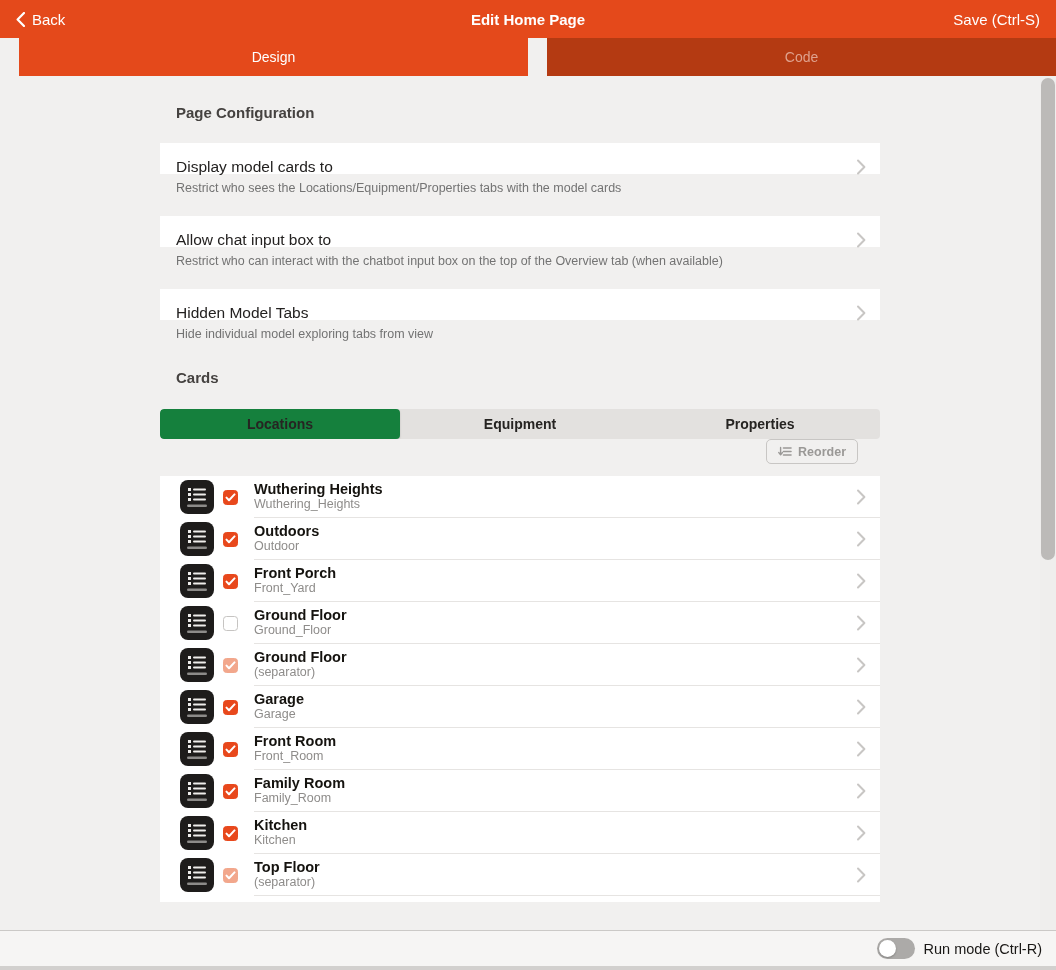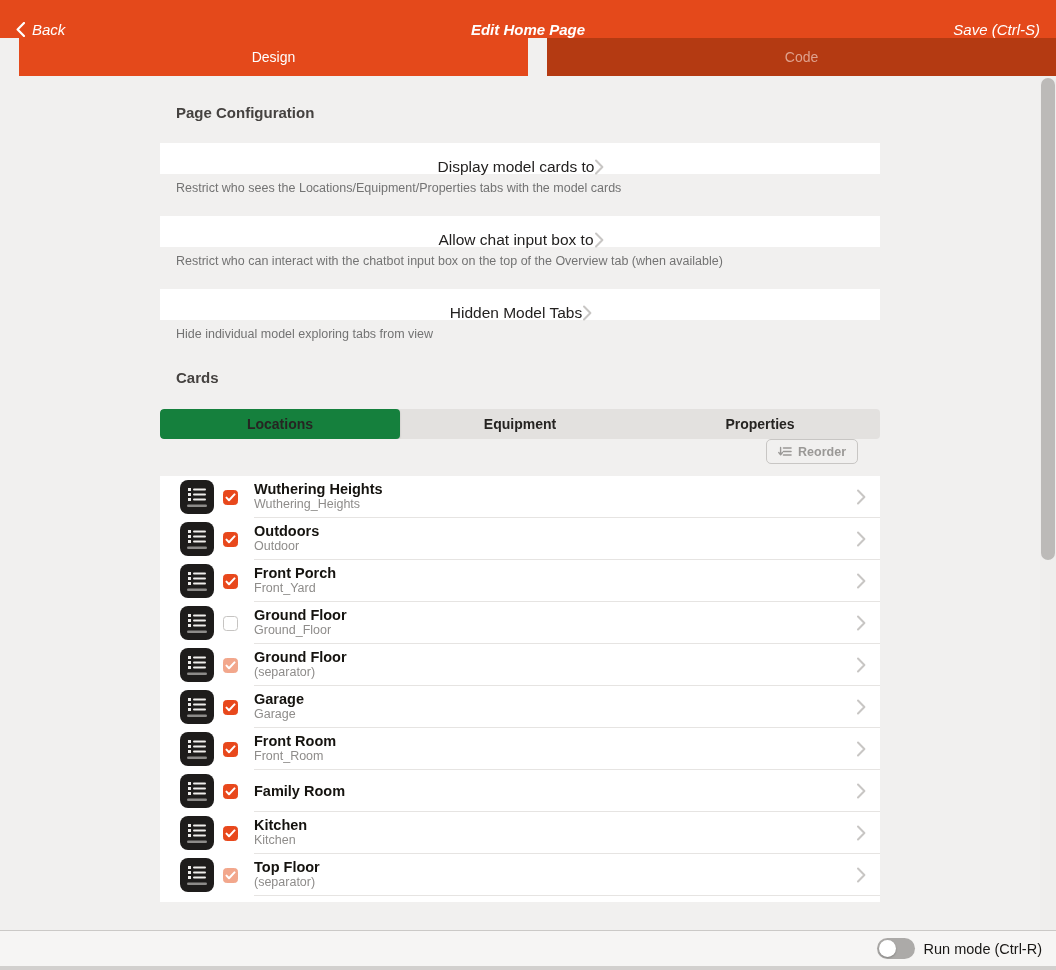--- a/index.html
+++ b/index.html
@@ -2,43 +2,43 @@
 <html><head>
 <meta charset="utf-8">
 <style>
   * { margin:0; padding:0; box-sizing:border-box; }
   html,body { background:#fff; }
   body { font-family:"Liberation Sans","DejaVu Sans",sans-serif; }
   .app { position:relative; width:1056px; height:970px; background:#F1F0EF; overflow:hidden; }
 
   
   .header { position:absolute; top:0; left:0; width:1056px; height:38px;
-            background:#E4491B; display:flex; align-items:flex-end; justify-content:space-between;
-            padding:0 16px; color:#fff;font-style:italic; }
+            background:#E4491B; display:flex; align-items:center; justify-content:space-between;
+            padding:0 16px; color:#fff; }
   .back-btn { display:flex; align-items:center; gap:7px; font-size:15px; color:#fff; cursor:pointer; }
   .hdr-title { position:absolute; left:0; right:0; text-align:center; font-size:15px; font-weight:bold; pointer-events:none; }
   .save-btn { font-size:15px; color:#fff; cursor:pointer; position:relative; z-index:2; }
 
   
   .tabbar { position:absolute; top:38px; left:0; width:1056px; height:38px; display:flex; }
   .tab { flex:1; display:flex; align-items:center; justify-content:center; font-size:14px;
          background:#B43A12; color:#DFA28E; cursor:pointer;margin-left:19px; }
   .tab.active { background:#E4491B; color:#fff; }
 
   
   .content { position:absolute; top:76px; left:0; width:1056px; height:854px; background:#F1F0EF; overflow:hidden; }
   .column { width:720px; margin-left:160px; }
 
   .section-heading { font-size:15px; font-weight:bold; color:#454240; padding-left:16px; }
   .h-pageconf { margin-top:28px; }
   .h-cards { margin-top:27px; }
 
   .config-item { margin-top:22px; }
   .config-item + .config-item { margin-top:18px; }
-  .config-row { height:31px; background:#fff; display:flex; align-items:center; justify-content:center;
+  .config-row { height:31px; background:#fff; display:flex; align-items:center; justify-content:space-between;
                 padding:16px 14px 0 16px; cursor:pointer;margin-top:20px; }
   .config-label { font-size:15.5px; color:#232120; }
   .config-desc { margin:7px 16px 0 16px; font-size:12.5px; color:#737373; line-height:15px; }
   .chev { flex:0 0 auto; }
 
   .segmented { margin-top:23px; height:30px; background:#E3E1DF; border-radius:4px; display:flex; overflow:hidden; }
   .segment { flex:1; display:flex; align-items:center; justify-content:center; font-size:14px; font-weight:600;
              color:#262422; cursor:pointer; }
   .segment.active { background:#15803d; border-radius:4px; font-weight:bold; box-shadow:0 1px 2px rgba(0,0,0,.18); }
 
@@ -369,20 +369,21 @@
               </svg>
               <span class="checkbox checked">
                 <svg width="11" height="9" viewBox="0 0 11 9">
                   <path d="M1.5 4.6 L4 7.2 L9.5 1.4" stroke="#fff" stroke-width="2" fill="none" stroke-linecap="round" stroke-linejoin="round"></path>
                 </svg>
               </span>
             </div>
             <div class="card-main">
               <div class="card-text">
                 <div class="card-title">Family Room</div>
+                <div class="card-subtitle">Family_Room</div>
               </div>
               <svg class="chev" width="10" height="16" viewBox="0 0 10 16">
                 <path d="M2 1.5 L8.4 8 L2 14.5" stroke="#C8C6C4" stroke-width="2" fill="none" stroke-linecap="round" stroke-linejoin="round"></path>
               </svg>
             </div>
           </div>
           <div class="card-row">
             <div class="card-left">
               <svg class="card-type-icon" viewBox="0 0 34 34">
                 <rect x="0" y="0" width="34" height="34" rx="8" fill="#1E1C1B"></rect>

